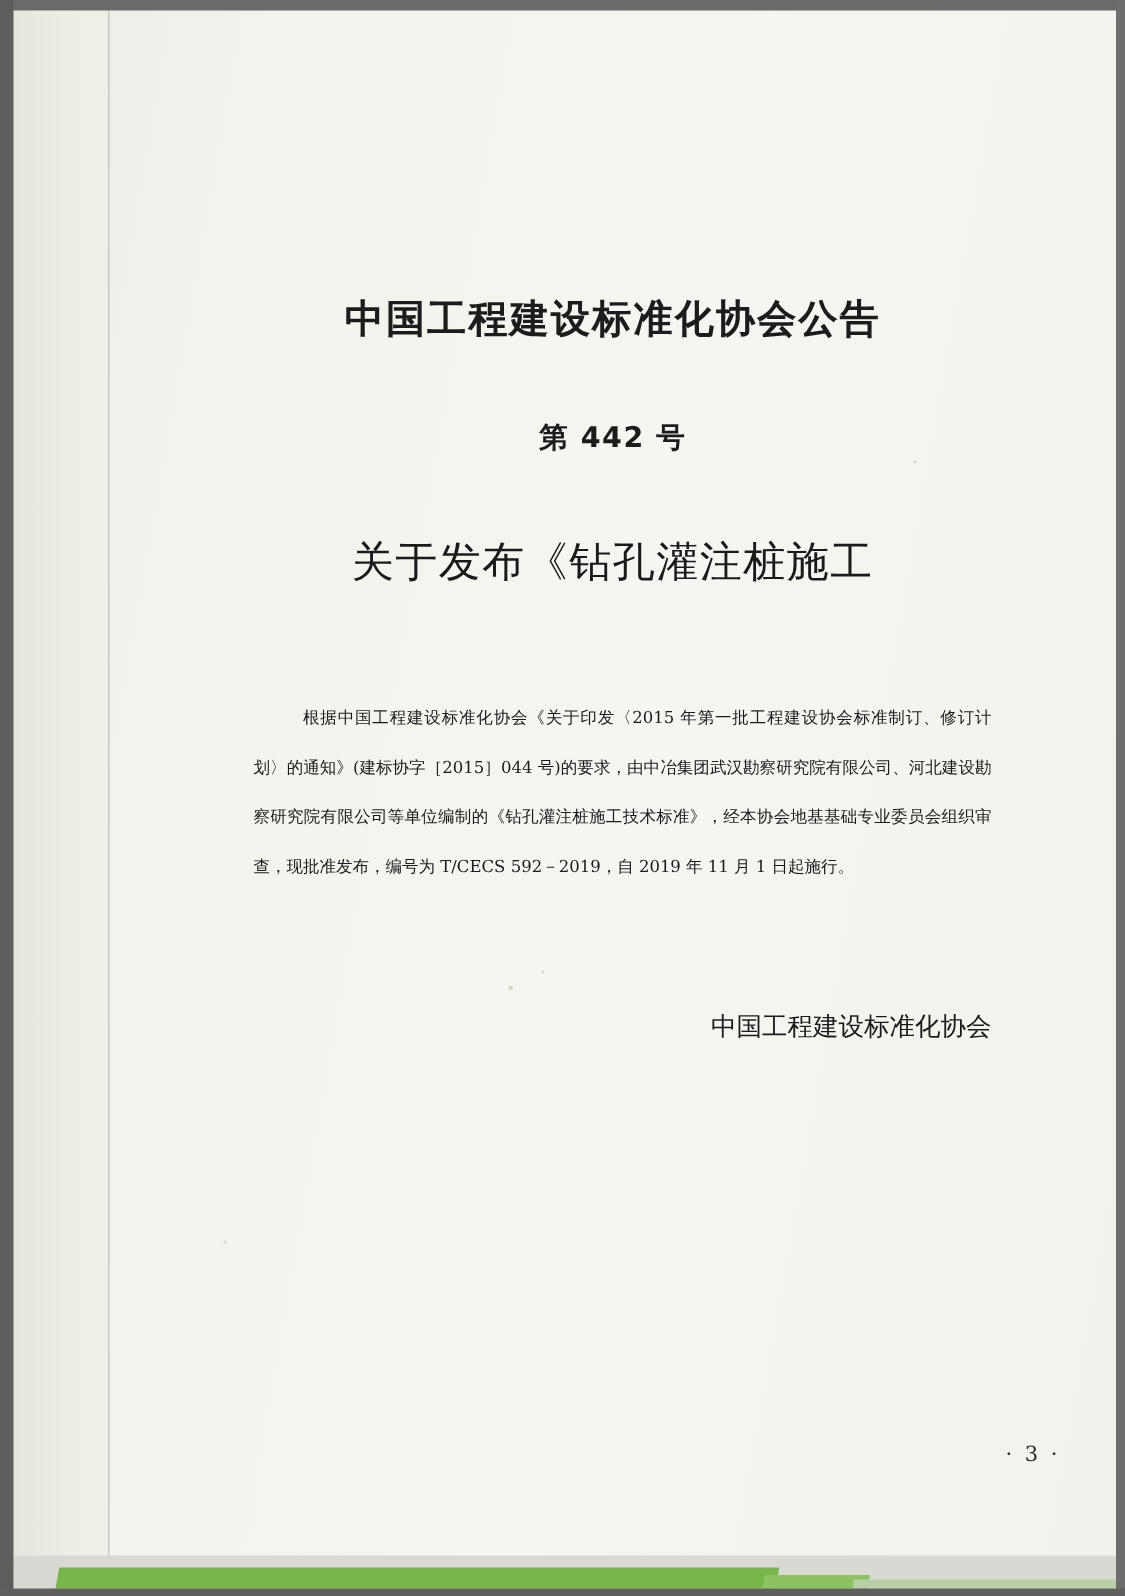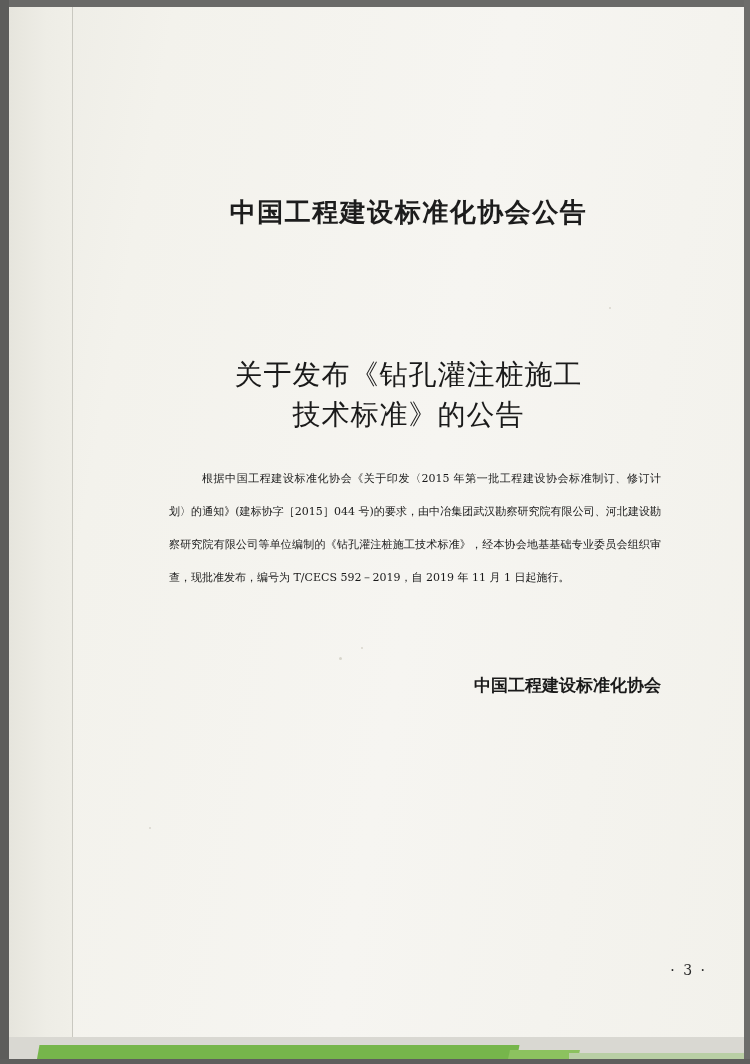--- a/index.html
+++ b/index.html
@@ -139,21 +139,21 @@
     text-justify: inter-character;
     color: #1a1a1a;
     text-indent: 33px;
   }
   .signature {
     position: absolute;
     left: 0; top: 662px;
     width: 588px;
     text-align: right;
     font-family: "DejaVu Sans", sans-serif;
-    font-weight: bold;
+    font-weight: normal;
     font-size: 17px;
     line-height: 32px;
     color: #1a1a1a;
   }
   .sig-date {
     letter-spacing: 0.5px;
   }
   .page-number {
     position: absolute;
     left: 0; top: 955px;
@@ -183,24 +183,24 @@
 
     <div class="speck" style="left:330px; top:650px; width:3px; height:3px;"></div>
     <div class="speck" style="left:352px; top:640px; width:2px; height:2px;"></div>
     <div class="speck" style="left:140px; top:820px; width:2px; height:2px;"></div>
     <div class="speck" style="left:600px; top:300px; width:2px; height:2px;"></div>
 
     <div class="content">
 
       <div class="doc-title">中国工程建设标准化协会公告</div>
 
+      <div class="doc-number">第 442 号</div>
 
       <div class="doc-subtitle">
         <div>关于发布《钻孔灌注桩施工</div>
-        <div>技术标准》的公告</div>
       </div>
 
       <div class="body-text">根据中国工程建设标准化协会《关于印发〈2015 年第一批工程建设协会标准制订、修订计划〉的通知》(建标协字［2015］044 号)的要求，由中冶集团武汉勘察研究院有限公司、河北建设勘察研究院有限公司等单位编制的《钻孔灌注桩施工技术标准》，经本协会地基基础专业委员会组织审查，现批准发布，编号为 T/CECS 592－2019，自 2019 年 11 月 1 日起施行。</div>
 
       <div class="signature">
         <div>中国工程建设标准化协会</div>
       </div>
 
       <div class="page-number">· 3 ·</div>
 

